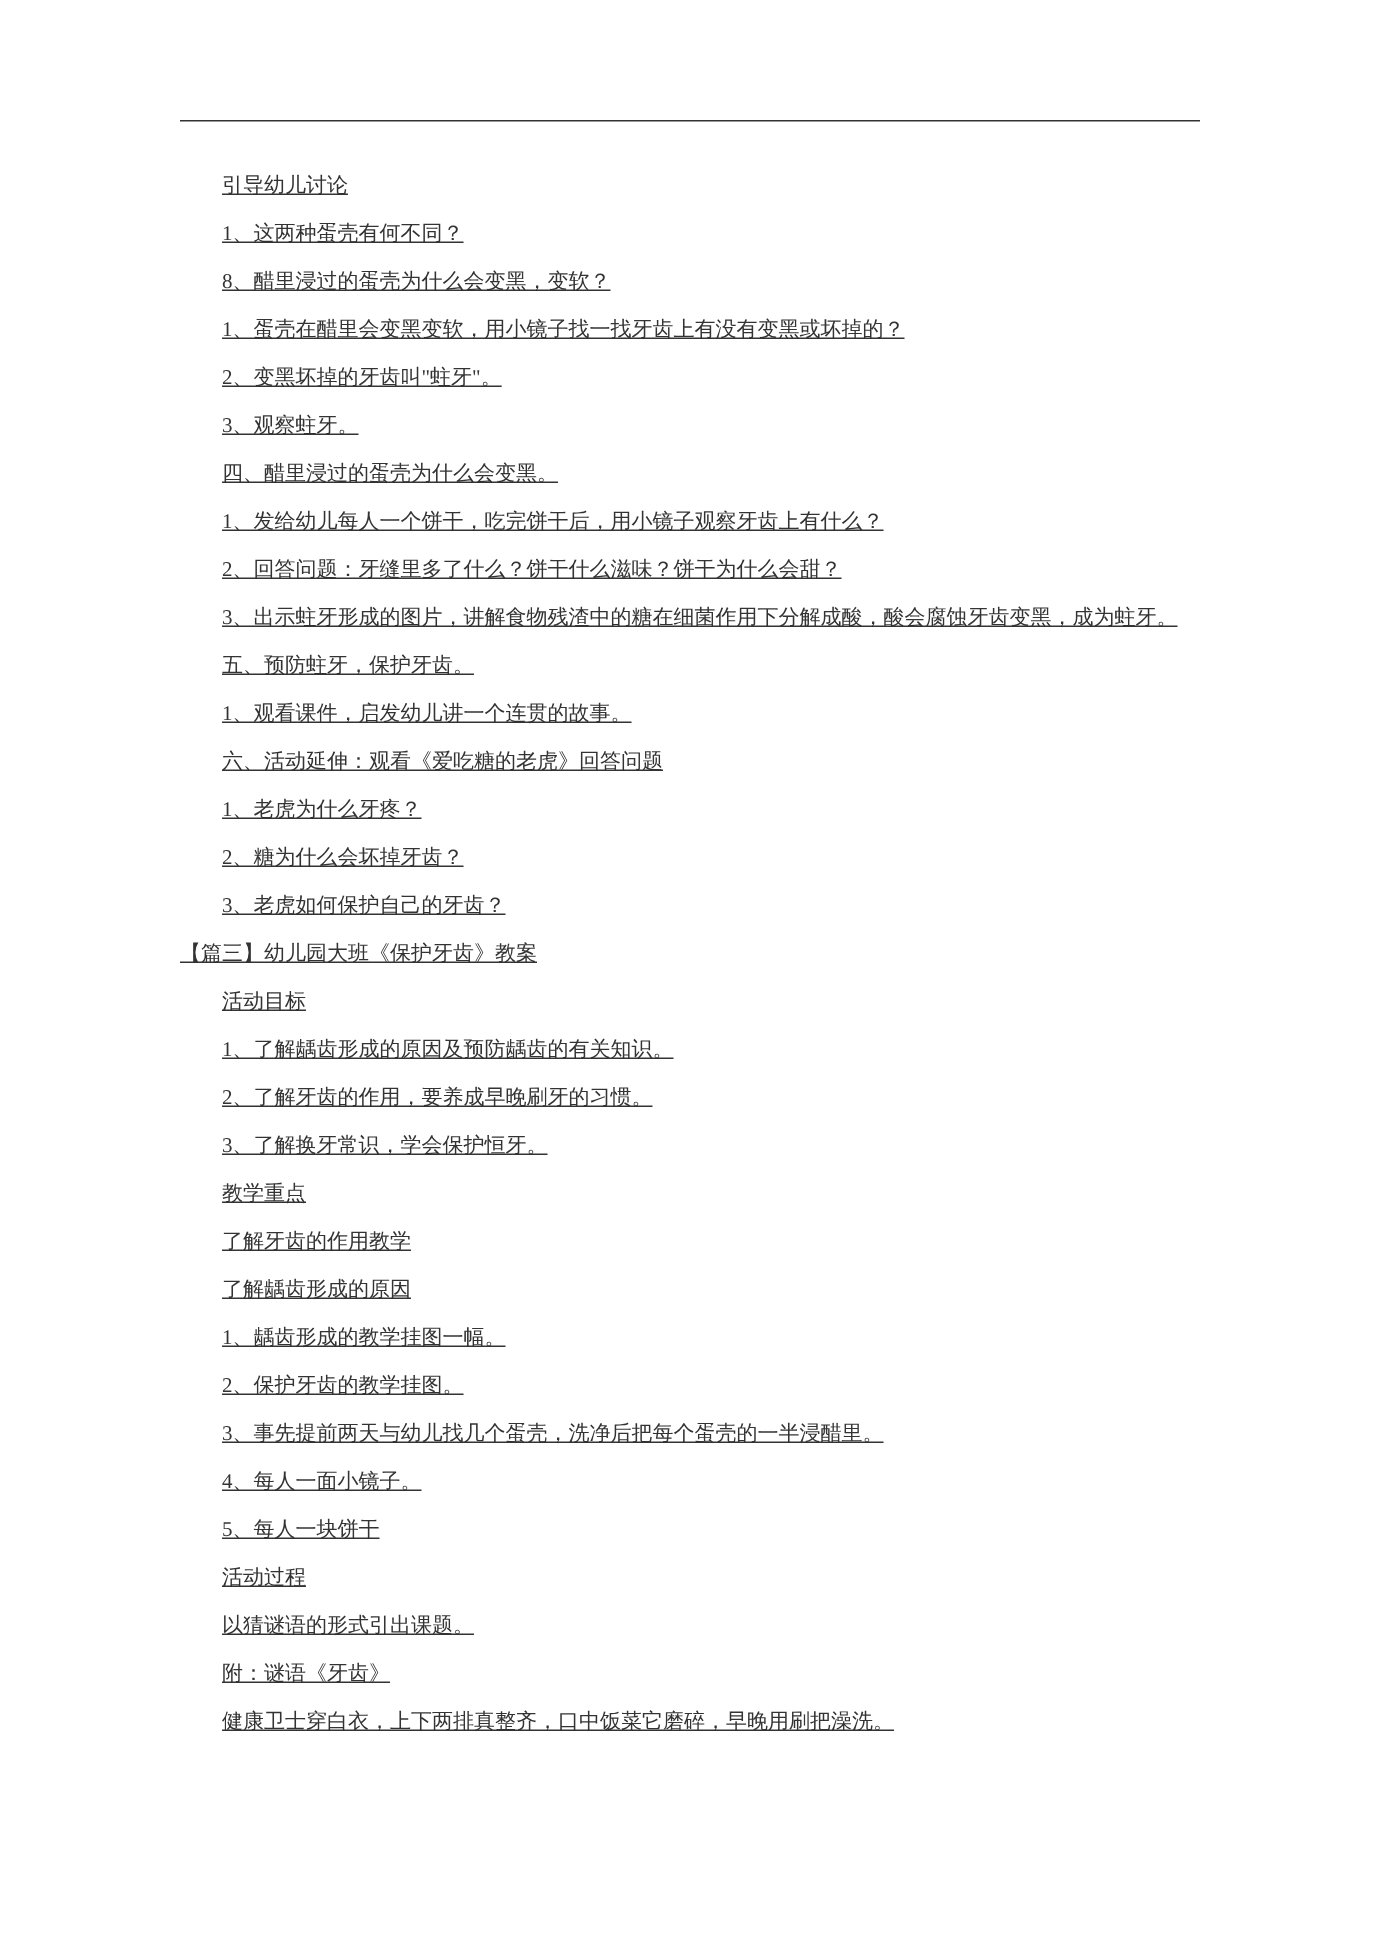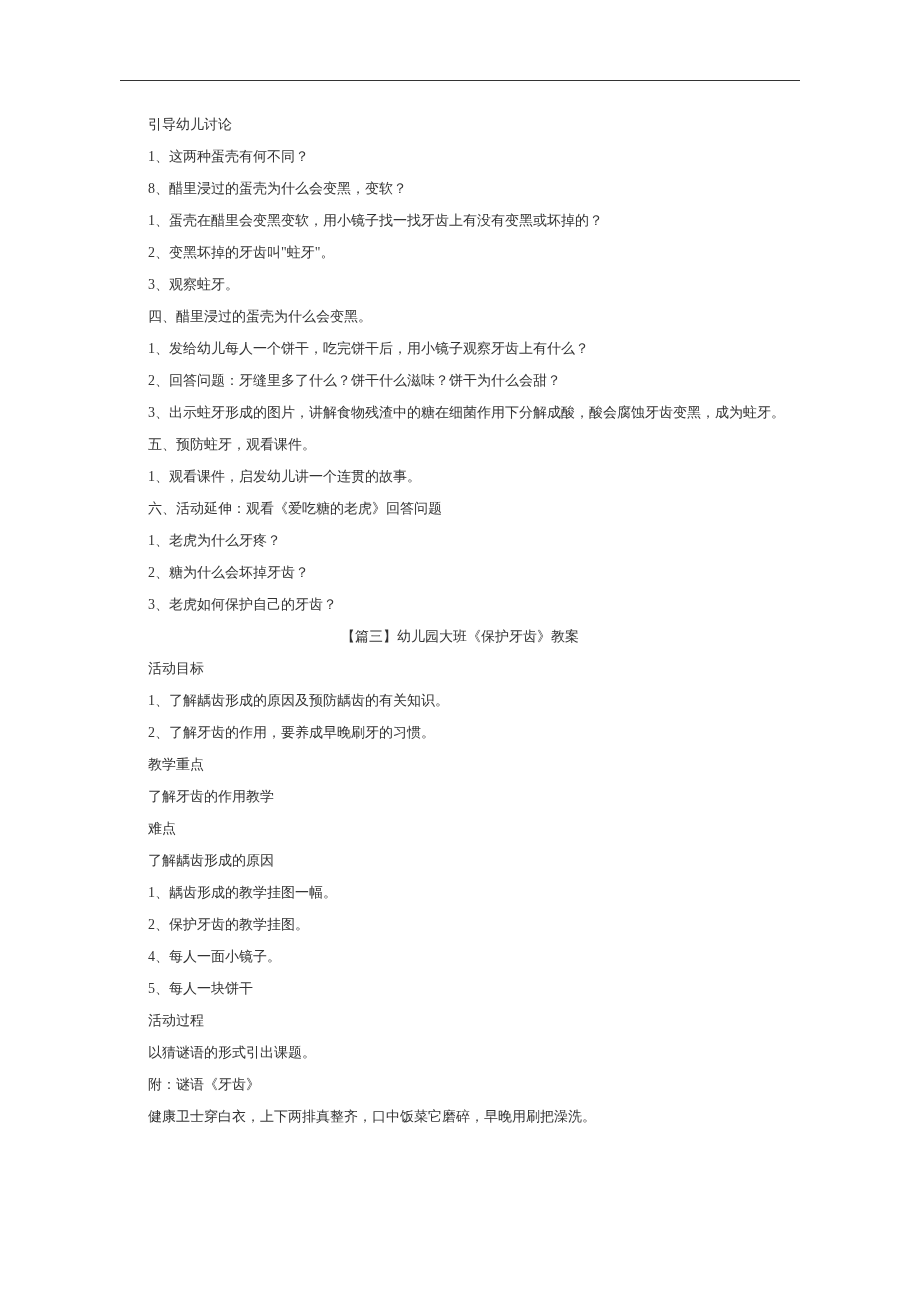--- a/index.html
+++ b/index.html
@@ -15,60 +15,61 @@
       background: #fff;
       width: 920px;
       padding: 80px 120px 60px 120px;
     }
     .divider {
       border-top: 1px solid #333;
       margin-bottom: 30px;
     }
     .line {
       margin-bottom: 4px;
+      text-decoration: underline;
     }
     .indent-1 {
       padding-left: 2em;
     }
     .indent-0 {
       padding-left: 0;
-      text-align: center;
     }
   </style>
 </head>
 <body>
 
 <div class="divider"></div>
 
 <div id="content">
     <div class="line indent-1">引导幼儿讨论</div>
     <div class="line indent-1">1、这两种蛋壳有何不同？</div>
     <div class="line indent-1">8、醋里浸过的蛋壳为什么会变黑，变软？</div>
     <div class="line indent-1">1、蛋壳在醋里会变黑变软，用小镜子找一找牙齿上有没有变黑或坏掉的？</div>
     <div class="line indent-1">2、变黑坏掉的牙齿叫"蛀牙"。</div>
     <div class="line indent-1">3、观察蛀牙。</div>
     <div class="line indent-1">四、醋里浸过的蛋壳为什么会变黑。</div>
     <div class="line indent-1">1、发给幼儿每人一个饼干，吃完饼干后，用小镜子观察牙齿上有什么？</div>
     <div class="line indent-1">2、回答问题：牙缝里多了什么？饼干什么滋味？饼干为什么会甜？</div>
     <div class="line indent-1">3、出示蛀牙形成的图片，讲解食物残渣中的糖在细菌作用下分解成酸，酸会腐蚀牙齿变黑，成为蛀牙。</div>
-    <div class="line indent-1">五、预防蛀牙，观看课件。</div>
+    <div class="line indent-1">五、预防蛀牙，保护牙齿。</div>
     <div class="line indent-1">1、观看课件，启发幼儿讲一个连贯的故事。</div>
     <div class="line indent-1">六、活动延伸：观看《爱吃糖的老虎》回答问题</div>
     <div class="line indent-1">1、老虎为什么牙疼？</div>
     <div class="line indent-1">2、糖为什么会坏掉牙齿？</div>
     <div class="line indent-1">3、老虎如何保护自己的牙齿？</div>
     <div class="line indent-0">【篇三】幼儿园大班《保护牙齿》教案</div>
     <div class="line indent-1">活动目标</div>
     <div class="line indent-1">1、了解龋齿形成的原因及预防龋齿的有关知识。</div>
     <div class="line indent-1">2、了解牙齿的作用，要养成早晚刷牙的习惯。</div>
+    <div class="line indent-1">3、了解换牙常识，学会保护恒牙。</div>
     <div class="line indent-1">教学重点</div>
     <div class="line indent-1">了解牙齿的作用教学</div>
-    <div class="line indent-1">难点</div>
     <div class="line indent-1">了解龋齿形成的原因</div>
     <div class="line indent-1">1、龋齿形成的教学挂图一幅。</div>
     <div class="line indent-1">2、保护牙齿的教学挂图。</div>
+    <div class="line indent-1">3、事先提前两天与幼儿找几个蛋壳，洗净后把每个蛋壳的一半浸醋里。</div>
     <div class="line indent-1">4、每人一面小镜子。</div>
     <div class="line indent-1">5、每人一块饼干</div>
     <div class="line indent-1">活动过程</div>
     <div class="line indent-1">以猜谜语的形式引出课题。</div>
     <div class="line indent-1">附：谜语《牙齿》</div>
     <div class="line indent-1">健康卫士穿白衣，上下两排真整齐，口中饭菜它磨碎，早晚用刷把澡洗。</div>
   </div>
 
 </body></html>

